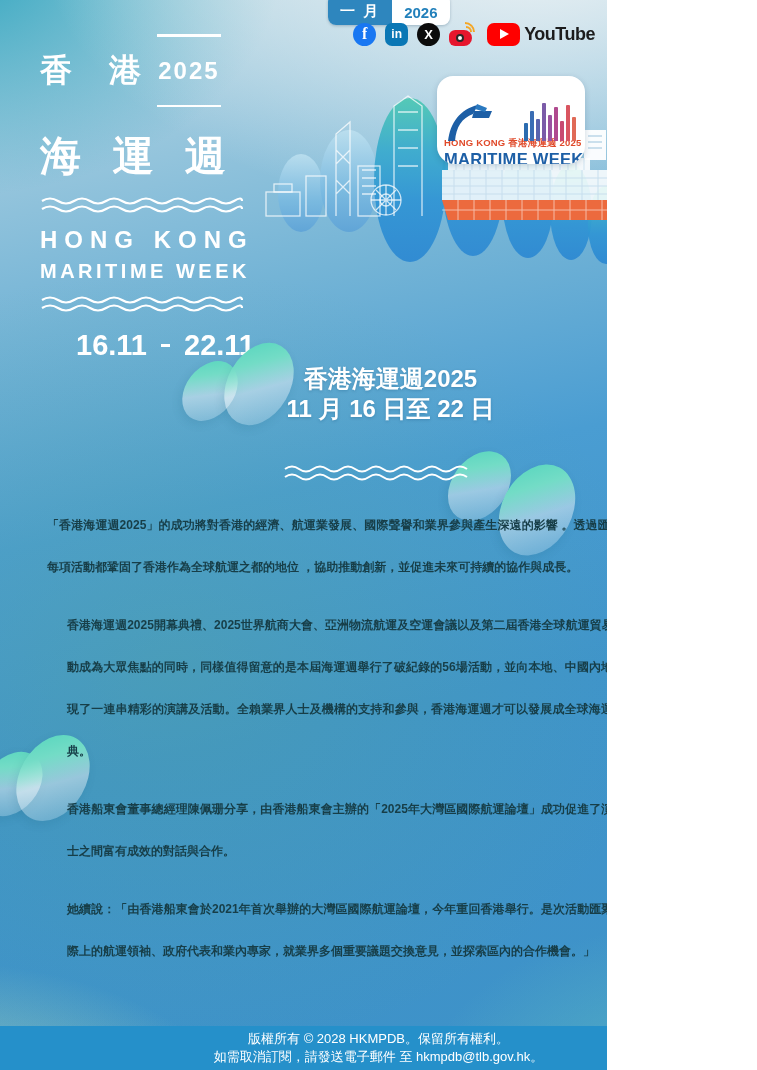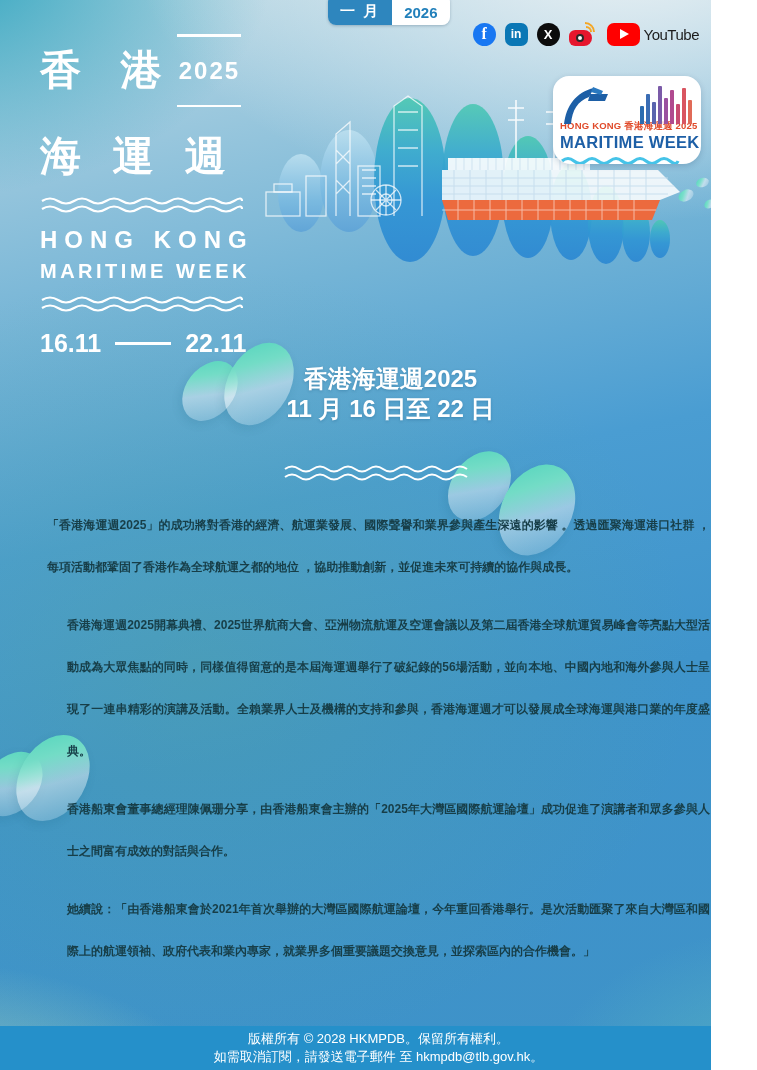--- a/index.html
+++ b/index.html
@@ -1,20 +1,20 @@
 <!DOCTYPE html>
 <html><head>
 <meta charset="utf-8">
 <style>
   * { margin:0; padding:0; box-sizing:border-box; }
   html,body { width:757px; }
   body { font-family:"Liberation Sans","DejaVu Sans",sans-serif; }
 
   .page {
-    position:relative; width:711px; height:1070px; overflow:hidden;
+    position:relative; width:607px; height:1070px; overflow:hidden;
     background:
       radial-gradient(900px 520px at 88% -6%, #eef3f5 0%, rgba(238,243,245,0) 55%),
       radial-gradient(720px 430px at -10% 108%, #a8d7b7 0%, rgba(168,215,183,0) 45%),
       radial-gradient(620px 420px at 112% 103%, #55b2c4 0%, rgba(85,178,196,0) 42%),
       radial-gradient(720px 520px at -8% -4%, #29a2bd 0%, rgba(41,162,189,0) 46%),
       radial-gradient(900px 720px at 28% 62%, rgba(88,168,140,0.30) 0%, rgba(88,168,140,0) 55%),
       linear-gradient(168deg, #bcd9e4 0%, #74b4d6 28%, #4a9dd2 46%, #3f94cb 66%, #3e92c8 100%);
   }
 
   
@@ -36,48 +36,48 @@
     border-radius:7px 9px 9px 7px; }
   .weibo .eye { position:absolute; left:7px; bottom:4px; width:8px; height:8px; background:#fff; border-radius:50%;
     border:2px solid #2a2a2a; }
   .weibo .arc1, .weibo .arc2 { position:absolute; border:2px solid #f5a623; border-left:none; border-bottom:none;
     border-radius:0 100% 0 0; }
   .weibo .arc1 { right:6px; top:4px; width:6px; height:6px; }
   .weibo .arc2 { right:3px; top:0; width:10px; height:10px; }
   .yt { display:flex; align-items:center; gap:4px; }
   .yt .play { width:33px; height:23px; background:#ff0000; border-radius:7px; display:flex; align-items:center; justify-content:center; }
   .yt .tri { width:0; height:0; border-left:9px solid #fff; border-top:5.5px solid transparent; border-bottom:5.5px solid transparent; margin-left:2px; }
-  .yt .word { color:#1c1c1c; font-weight:normal; font-size:15px; letter-spacing:-0.5px; }
+  .yt .word { color:#1c1c1c; font-weight:bold; font-size:18px; letter-spacing:-0.5px; }
 
   
   .lockup { position:absolute; left:40px; top:34px; width:215px; color:#fff; }
   .lockup .row1 { display:flex; align-items:center; }
-  .cn1 { font-size:41px; font-weight:bold; letter-spacing:14px; white-space:nowrap; }
+  .cn1 { font-size:32px; font-weight:bold; letter-spacing:14px; white-space:nowrap; }
   .yr-col { display:flex; flex-direction:column; align-items:center; gap:20px; margin-left:2px; }
   .yr-col .bar { width:64px; height:2.5px; background:#fff; }
   .yr-col .yr { font-size:24px; font-weight:bold; letter-spacing:2px; }
   .cn2 { font-size:41px; font-weight:bold; letter-spacing:10px; margin-top:22px; white-space:nowrap; }
   .wave { margin-top:12px; }
   .en1 { font-size:24px; font-weight:bold; letter-spacing:7px; margin-top:8px; white-space:nowrap; }
   .en2 { font-size:20px; font-weight:bold; letter-spacing:3.5px; margin-top:6px; white-space:nowrap; }
-  .dates { display:flex; align-items:center; gap:14px; margin-top:12px; font-size:25px; font-weight:bold; }
+  .dates { display:flex; align-items:center; gap:14px; margin-top:12px; font-size:29px; font-weight:bold;margin-left:36px; }
   .dates .dline { width:56px; height:2.5px; background:#fff; }
 
   
   .hero { position:absolute; left:258px; top:72px; width:470px; height:260px; }
   .ell { position:absolute; border-radius:50%;
     background:linear-gradient(180deg, #4cc8b2 0%, #38aacd 32%, #2f94d4 62%, #2c88d2 100%); }
   .ell.light { background:linear-gradient(180deg, rgba(190,225,240,.85) 0%, rgba(120,185,225,.8) 60%, rgba(90,160,215,.8) 100%); }
   .ship-svg, .sky-svg { position:absolute; left:0; top:0; }
   .mini-leaf { position:absolute; border-radius:50%;
     background:linear-gradient(135deg, #4fd4bb 0%, #7adfca 35%, rgba(255,255,255,.5) 60%, rgba(255,255,255,.15) 100%); }
 
   
-  .mw-badge { position:absolute; right:10px; top:76px; width:148px; height:88px; background:#fff;
-    border-radius:16px 16px 18px 18px; box-shadow:0 2px 6px rgba(0,40,80,.18); padding:6px 7px 4px; overflow:hidden; }
+  .mw-badge { position:absolute; right:22px; top:76px; width:148px; height:88px; background:#fff;
+    border-radius:16px 16px 18px 18px; box-shadow:0 2px 6px rgba(0,40,80,.18); padding:23px 7px 4px; overflow:hidden; }
   .mw-top { position:relative; height:44px; }
   .mw-sky { position:absolute; right:2px; top:2px; display:flex; align-items:flex-end; gap:2px; height:40px; }
   .mw-sky i { display:block; width:4px; border-radius:1px 1px 0 0; }
   .mw-line1 { font-size:9.5px; font-weight:bold; color:#e04a2a; letter-spacing:0.2px; white-space:nowrap; margin-top:-6px; }
   .mw-line2 { font-size:16.5px; font-weight:bold; color:#1d5fa6; letter-spacing:0.3px; white-space:nowrap; margin-top:0px; }
   .mw-wave { margin-top:1px; }
 
   
   .hero-heading { position:absolute; left:12px; top:364px; width:757px; text-align:center; color:#fff;
     font-size:24px; font-weight:bold; line-height:30px; text-shadow:0 1px 3px rgba(0,60,100,.25); }

